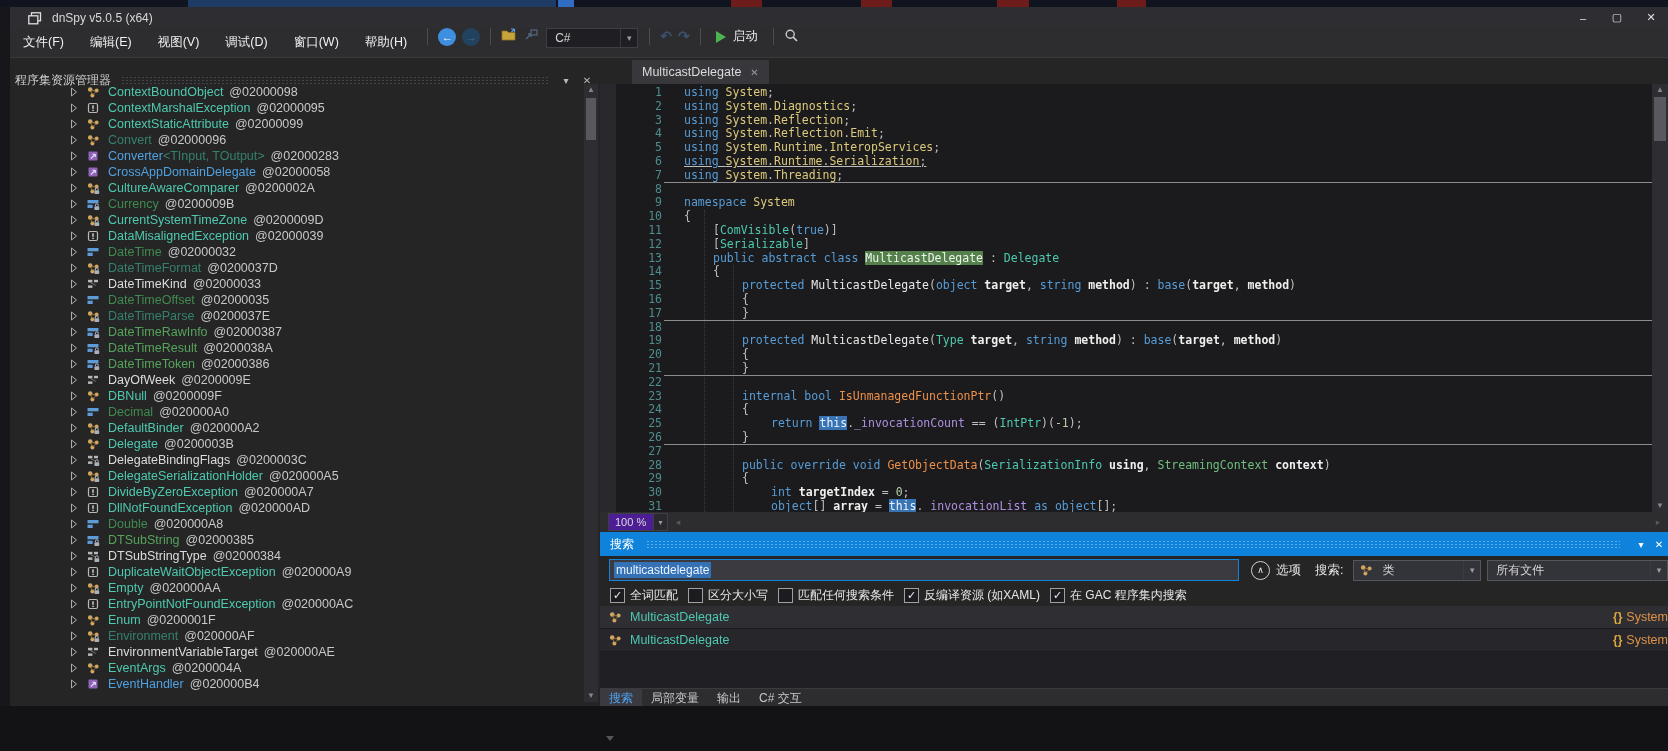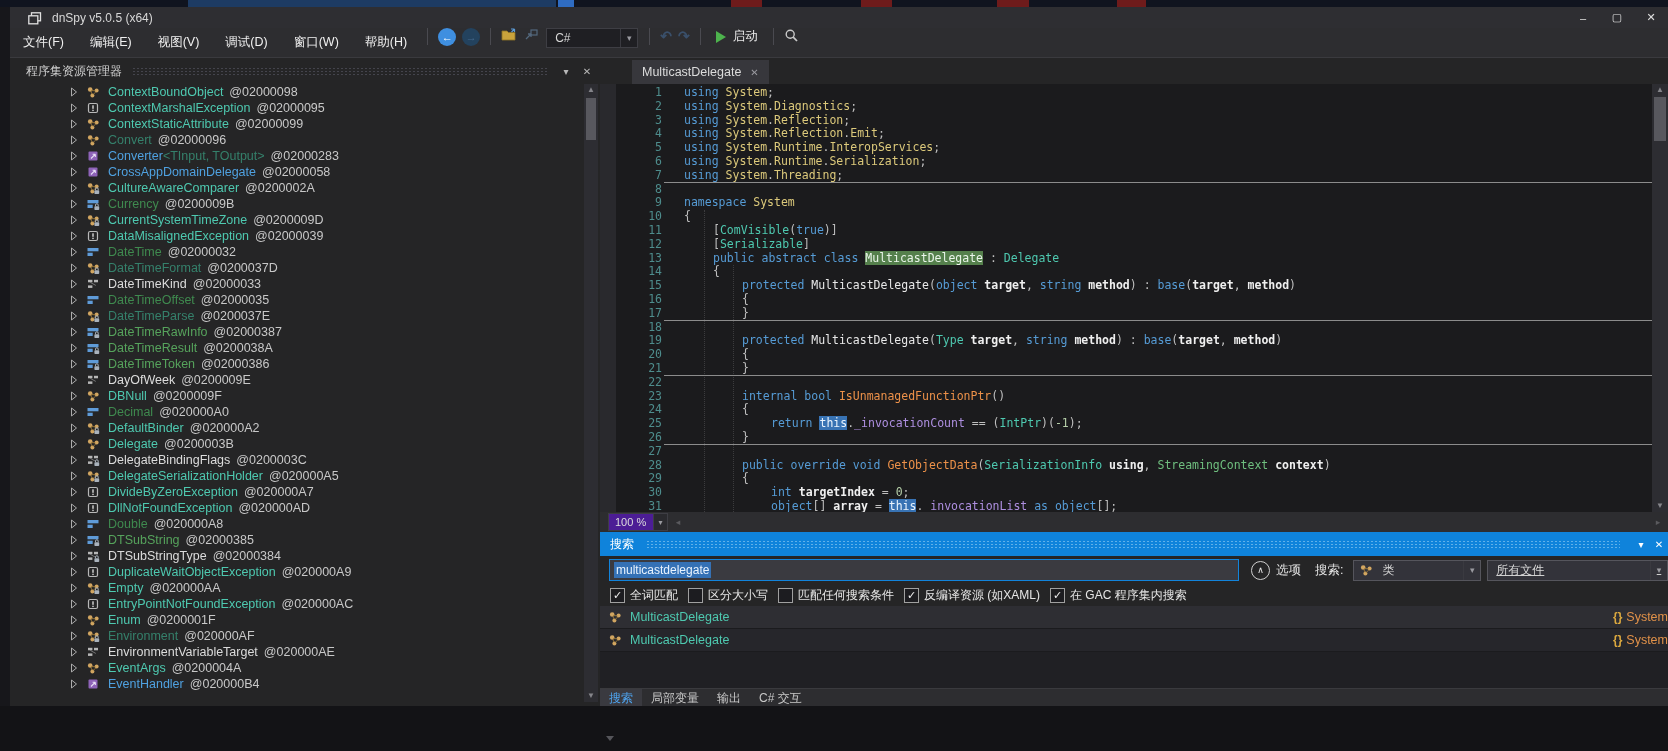--- a/index.html
+++ b/index.html
@@ -33,21 +33,21 @@
   .combo{height:20px;background:#1F1F23;border:1px solid #3E3E44;display:flex;align-items:center;box-sizing:border-box;}
   .combo .cb-txt{padding:0 8px;font-size:12px;color:#D8D8D8;flex:1;white-space:nowrap;}
   .combo .cb-arr{width:16px;text-align:center;color:#9A9AA0;font-size:9px;border-left:1px solid #3A3A40;align-self:stretch;
                  display:flex;align-items:center;justify-content:center;}
   .lang-combo{width:92px;}
   .glyph-dim{font-size:14px;color:#3A506B;font-weight:bold;}
   .play-tri{width:0;height:0;border-left:10px solid #4DB34D;border-top:6px solid transparent;border-bottom:6px solid transparent;}
   .start-label{font-size:12.5px;color:#ECECEC;margin-left:7px;}
   
   .left-panel{left:10px;top:58px;width:590px;height:648px;background:#252526;}
-  .lp-header{position:absolute;left:0;top:3px;right:0;height:21px;display:flex;align-items:center;padding-left:16px;}
+  .lp-header{position:absolute;left:0;top:12px;right:0;height:21px;display:flex;align-items:center;padding-left:5px;}
   .lp-title{font-size:12px;color:#CFCFCF;white-space:nowrap;}
   .grip{flex:1;height:9px;margin:0 10px;background-image:radial-gradient(#44444C 1px,transparent 1px);background-size:4px 3px;}
   .hdr-btn{width:16px;text-align:center;color:#B8B8B8;font-size:10px;margin-right:5px;flex:none;}
   .tree{position:absolute;left:0;top:26px;right:18px;bottom:0;overflow:hidden;}
   .tree-row{height:16px;display:flex;align-items:center;padding-left:60px;font-size:12.5px;white-space:pre;}
   .tw-arrow{width:12px;flex:none;display:flex;align-items:center;}
   .tw-icon{width:15px;height:14px;flex:none;margin:0 7px 0 4px;display:flex;align-items:center;}
   .tw-addr{color:#C8C8C8;margin-left:6px;}
   .nm-teal{color:#4EC9B0;} .nm-tealdim{color:#35806B;} .nm-green{color:#56A35C;}
   .nm-greendim{color:#3F8A4F;} .nm-blue{color:#4FA1E0;} .nm-white{color:#DCDCDC;}
@@ -91,21 +91,21 @@
   .grip-blue{flex:1;height:9px;margin:0 12px;background-image:radial-gradient(#5FB0EA 1px,transparent 1px);background-size:4px 3px;}
   .sh-btn{width:18px;text-align:center;color:#FFFFFF;font-size:10px;flex:none;}
   .search-controls{position:absolute;left:0;top:498px;right:0;height:28px;background:#252526;display:flex;align-items:center;}
   .search-input{width:630px;height:22px;margin-left:9px;background:#3A3A40;border:1px solid #1284DC;
                 display:flex;align-items:center;padding-left:4px;box-sizing:border-box;flex:none;}
   .sel-text{background:#3571B5;color:#EAF4FF;font-size:12px;padding:1px 2px;}
   .opt-circle{width:17px;height:17px;border-radius:50%;border:1px solid #CFCFCF;color:#E6E6E6;font-size:9px;
               display:flex;align-items:center;justify-content:center;margin-left:12px;flex:none;}
   .ctl-label{font-size:12.5px;color:#E6E6E6;margin-left:6px;white-space:nowrap;}
   .f-combo{margin-left:10px;background:#33333A;border:1px solid #55555C;height:21px;}
-  .type-combo{width:133px;} .file-combo{width:188px;text-decoration:underline;}
+  .type-combo{width:133px;} .file-combo{width:188px;}
   .f-combo .ico{width:15px;margin-left:5px;display:flex;align-items:center;}
   
   .checkbox-row{position:absolute;left:0;top:526px;right:0;height:22px;display:flex;align-items:center;background:#252526;}
   .cbx{display:flex;align-items:center;margin-left:10px;}
   .cbx .box{width:13px;height:13px;border:1px solid #A0A0A0;background:#1C1C20;color:#F0F0F0;font-size:11px;
             line-height:12px;text-align:center;flex:none;}
   .cbx .lbl{font-size:12px;color:#E6E6E6;margin-left:5px;white-space:nowrap;}
   
   .results-area{position:absolute;left:0;top:548px;right:0;bottom:18px;background:#202024;}
   .result-row{height:22px;display:flex;align-items:center;padding-left:8px;border-bottom:1px solid #1B1B1E;}
@@ -560,21 +560,21 @@
           <div class="code-line">
             <span class="ln">4</span>
             <span class="cd" style="padding-left: 8px;"><span class="c-kw">using </span><span class="c-ns">System</span><span class="c-pn">.</span><span class="c-ns">Reflection</span><span class="c-pn">.</span><span class="c-ns">Emit</span><span class="c-pn">;</span></span>
           </div>
           <div class="code-line">
             <span class="ln">5</span>
             <span class="cd" style="padding-left: 8px;"><span class="c-kw">using </span><span class="c-ns">System</span><span class="c-pn">.</span><span class="c-ns">Runtime</span><span class="c-pn">.</span><span class="c-ns">InteropServices</span><span class="c-pn">;</span></span>
           </div>
           <div class="code-line">
             <span class="ln">6</span>
-            <span class="cd" style="padding-left: 8px;"><span class="c-kw">using </span><span class="c-ns">System</span><span class="c-pn">.</span><span class="c-ns">Runtime</span><span class="c-pn">.</span><span class="c-ns">Serialization</span><span class="c-pn">;</span></span>
+            <span class="cd" style="padding-left: 8px; text-decoration: underline;"><span class="c-kw">using </span><span class="c-ns">System</span><span class="c-pn">.</span><span class="c-ns">Runtime</span><span class="c-pn">.</span><span class="c-ns">Serialization</span><span class="c-pn">;</span></span>
           </div>
           <div class="code-line sep">
             <span class="ln">7</span>
             <span class="cd" style="padding-left: 8px;"><span class="c-kw">using </span><span class="c-ns">System</span><span class="c-pn">.</span><span class="c-ns">Threading</span><span class="c-pn">;</span></span>
           </div>
           <div class="code-line">
             <span class="ln">8</span>
             <span class="cd" style="padding-left: 8px;"></span>
           </div>
           <div class="code-line">

